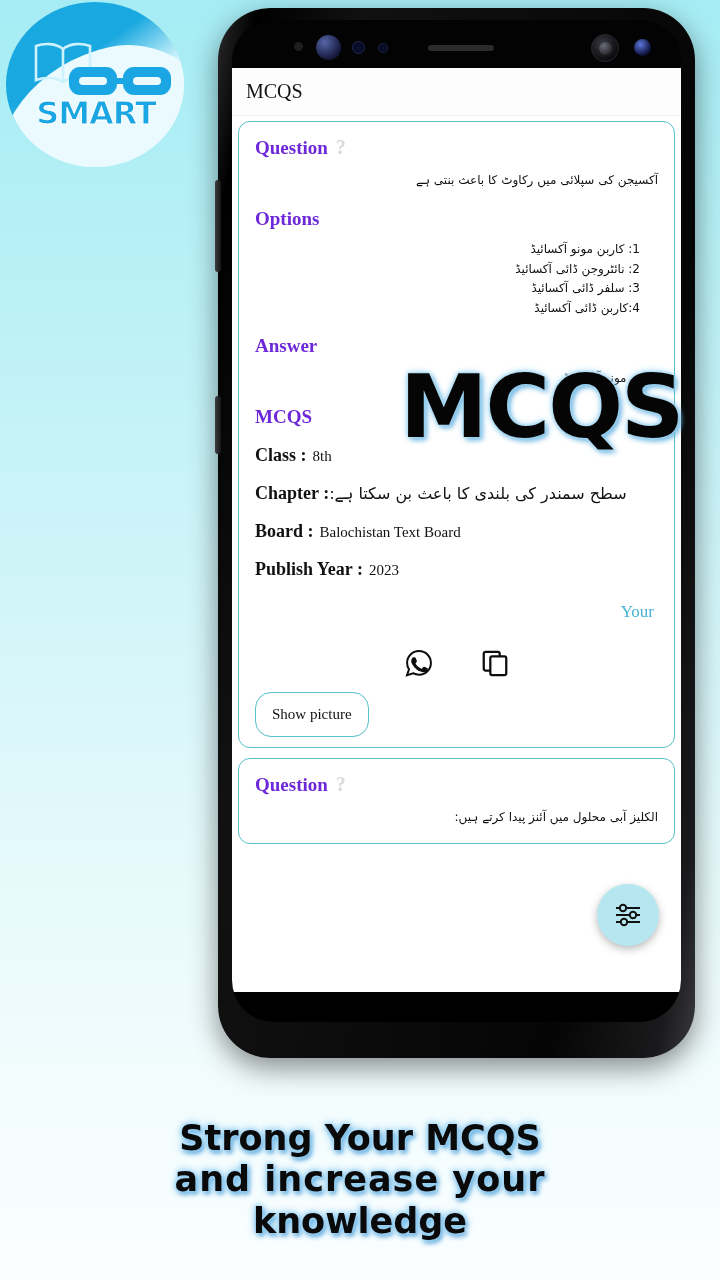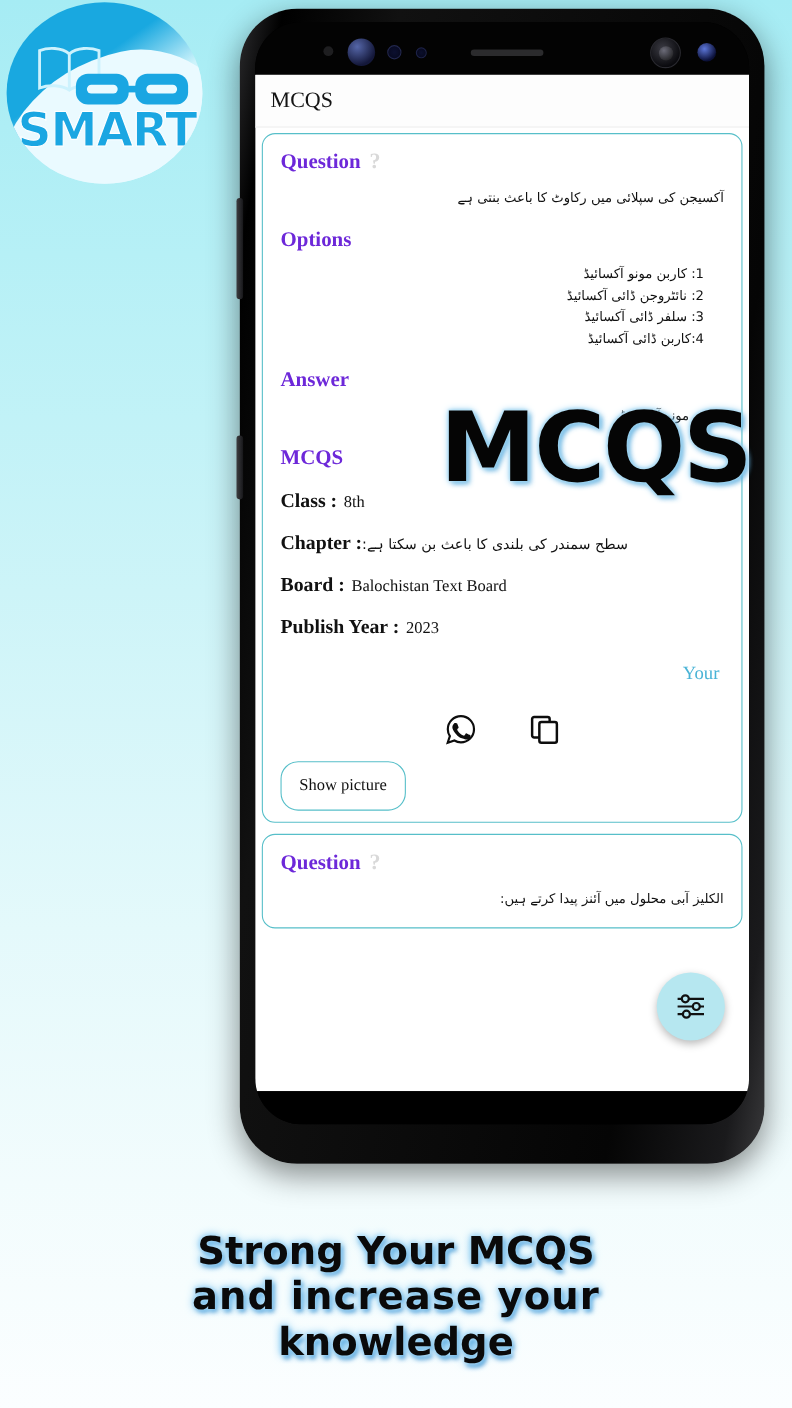--- a/index.html
+++ b/index.html
@@ -29,21 +29,21 @@
   .logo-book{
     position:absolute; left:26px; top:38px; width:62px; height:46px;
   }
   .logo-glasses{
     position:absolute; left:62px; top:62px; width:106px; height:34px;
   }
   .logo-smart{
     position:absolute; left:10px; top:92px; width:160px;
     text-align:center;
     font-family:"DejaVu Sans", sans-serif;
-    font-weight:bold; font-size:43px; letter-spacing:-1px;
+    font-weight:bold; font-size:32px; letter-spacing:-1px;
     color:#1aa6e2;
     -webkit-text-stroke:1px #ffffff;
   }
 
   
   .phone{
     position:absolute; left:218px; top:8px; width:477px; height:1050px;
     border-radius:52px;
     background:linear-gradient(100deg,#2c2c2e 0%, #000 6%, #111 22%, #050505 78%, #1a1a1c 94%, #3a3a3c 100%);
     box-shadow:0 10px 28px rgba(0,0,0,.45);
@@ -116,21 +116,21 @@
   .urdu-line{ margin:10px 0 4px 0; }
   .opts{ direction:rtl; text-align:right; margin:10px 0 6px 0; padding-right:18px; }
   .opt{
     font-family:"DejaVu Sans", sans-serif;
     font-size:12px; color:#111; line-height:1.65;
   }
   .sec{ margin-top:16px; }
   .meta{ margin-top:17px; font-size:18px; color:#111; }
   .meta b{ font-weight:bold; }
   .meta span.v{ font-size:15px; margin-left:6px; }
-  .meta span.vu{ font-family:"DejaVu Sans", sans-serif; font-size:13px; direction:rtl; display:inline-block; }
+  .meta span.vu{ font-family:"DejaVu Sans", sans-serif; font-size:16px; direction:rtl; display:inline-block; }
 
   .less{
     text-align:right; color:#49b3d6; font-size:17px; margin-top:22px; padding-right:4px;
   }
   .actions{
     display:flex; justify-content:center; gap:46px; margin-top:26px;
   }
   .act-ico{ width:30px; height:30px; }
   .showpic{
     margin-top:14px; display:inline-block;

